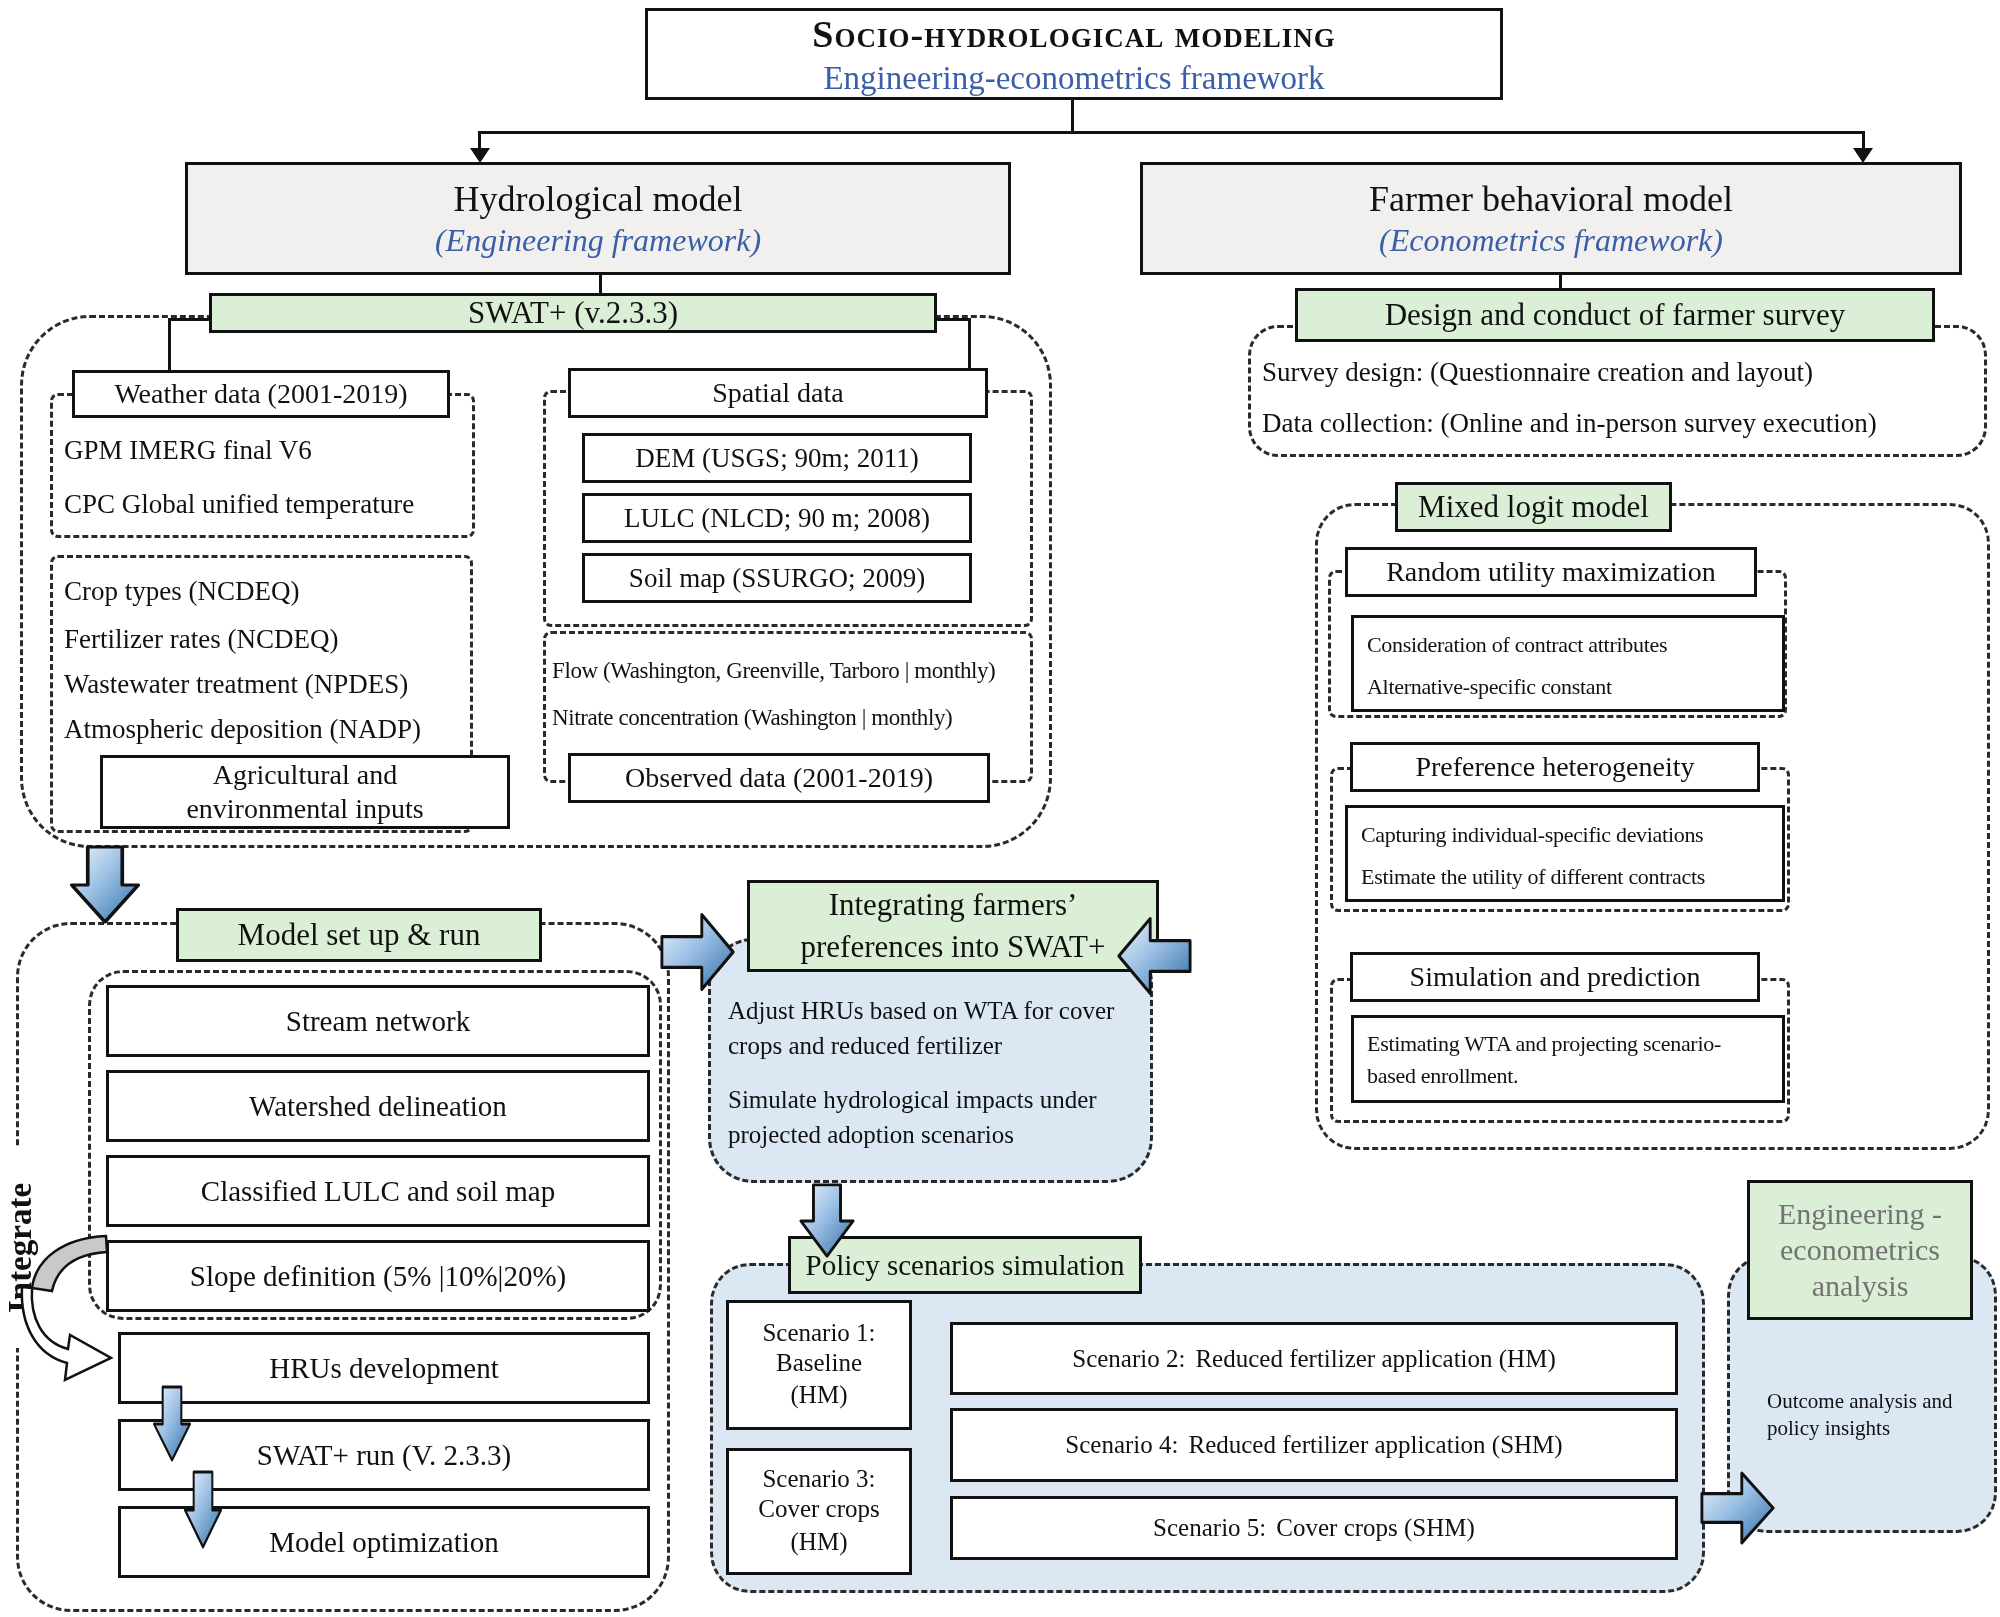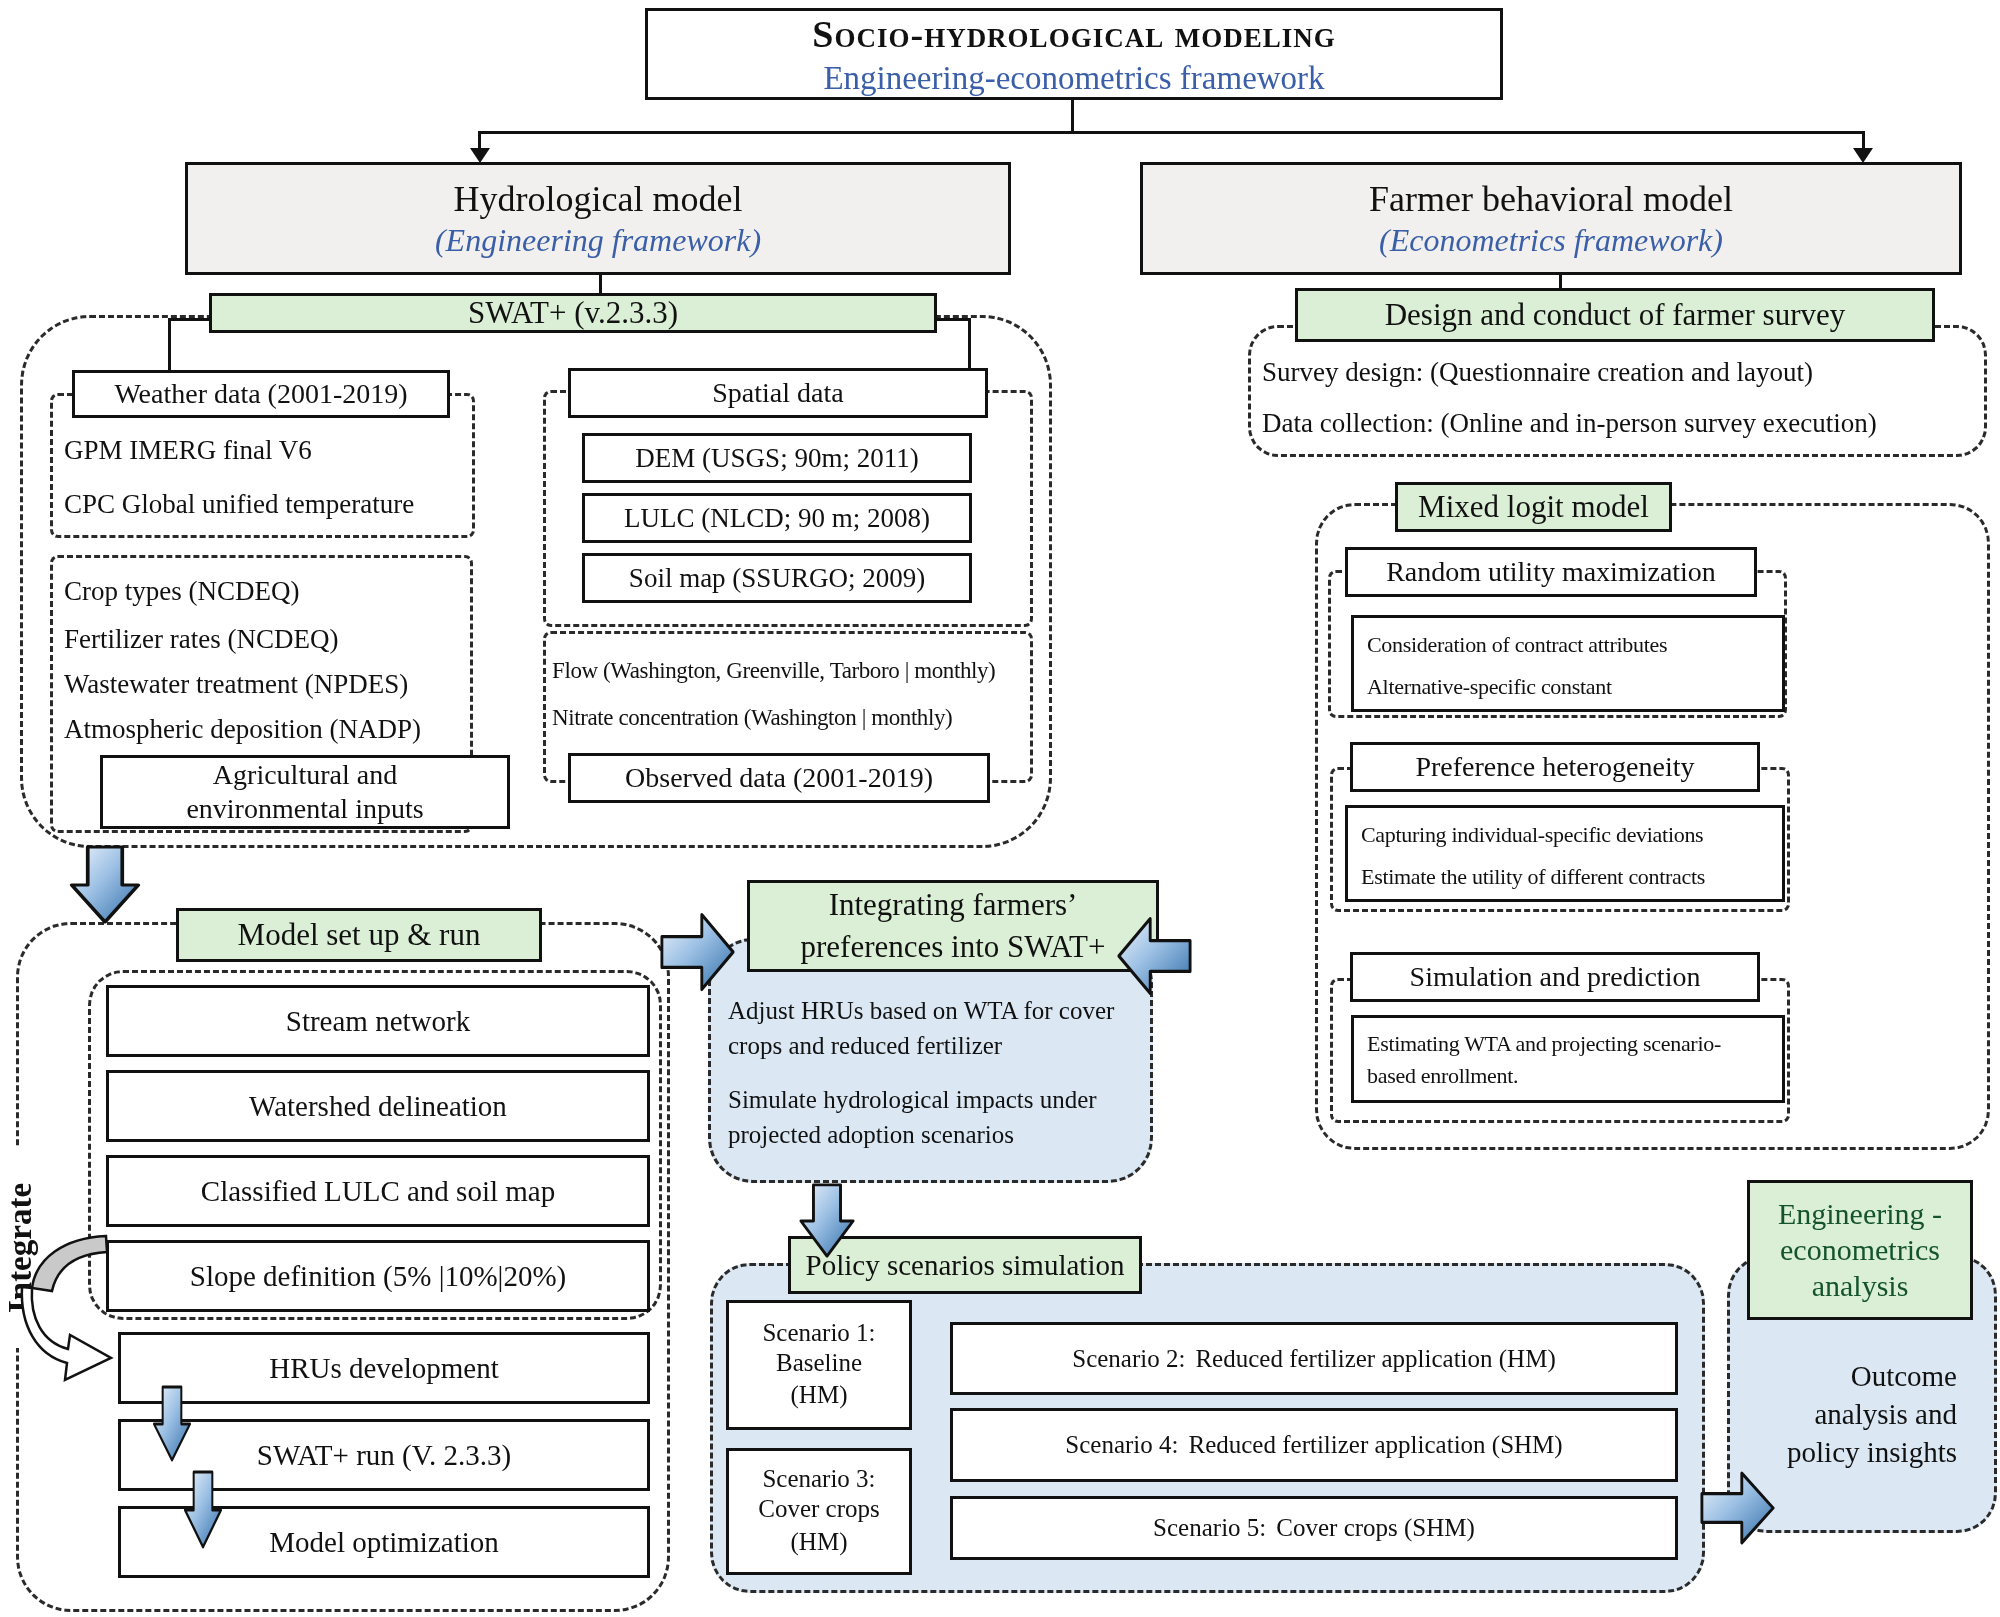--- a/index.html
+++ b/index.html
@@ -19,21 +19,21 @@
   .t-h2{font-size:36px;}
   .t-h2sub{font-size:32px;font-style:italic;color:#3a5fa8;margin-top:2px;}
   .t-green{font-size:31px;}
   .t-greensm{font-size:28px;}
   .t-bold{font-weight:normal;}
   .t-item{font-size:27px;}
   .t-detail{font-size:22px;letter-spacing:-0.3px;white-space:nowrap;}
   .t-flow{font-size:23px;letter-spacing:-0.4px;white-space:nowrap;}
   .t-step{font-size:29px;}
   .t-scen{font-size:25px;}
-  .t-blue{color:#14532d;}
+  .t-blue{color:#737373;}
   .arrowhead{position:absolute;width:0;height:0;border-left:10px solid transparent;
              border-right:10px solid transparent;border-top:15px solid #111;}
   .itemline{position:absolute;text-align:left;}
   svg{display:block;}
 </style>
 </head>
 <body>
 
 <div id="canvas">
 
@@ -179,21 +179,21 @@
   </div>
   <div class="abs solid rowctr" style="left:950px;top:1496px;width:728px;height:64px;gap:10px;">
     <span class="t-scen t-bold">Scenario 5:</span>
     <span class="t-scen">Cover crops (SHM)</span>
   </div>
 
   <div class="abs green rowctr" style="left:1747px;top:1180px;width:226px;height:140px;">
     <div class="t-blue" style="font-size:30px;width:210px;line-height:1.2;text-align:center;">Engineering - econometrics analysis</div>
   </div>
   <div class="abs rowctr" style="left:1767px;top:1335px;width:190px;height:160px;">
-    <div style="font-size:29px;line-height:1.3;text-align:right;">Outcome analysis and policy insights</div>
+    <div style="font-size:21px;line-height:1.3;text-align:left;">Outcome analysis and policy insights</div>
   </div>
 
   <svg class="abs" style="left:68px;top:845px;" width="74" height="80" viewBox="0 0 60 80" preserveAspectRatio="none">
     <polygon points="16,2 44,2 44,40 57,40 30,77 3,40 16,40" fill="url(#bluegrad)" stroke="#111" stroke-width="3" stroke-linejoin="round"></polygon>
   </svg>
   <svg class="abs" style="left:152px;top:1385px;" width="40" height="78" viewBox="0 0 60 80" preserveAspectRatio="none">
     <polygon points="16,2 44,2 44,40 57,40 30,77 3,40 16,40" fill="url(#bluegrad)" stroke="#111" stroke-width="3" stroke-linejoin="round"></polygon>
   </svg>
   <svg class="abs" style="left:183px;top:1470px;" width="40" height="80" viewBox="0 0 60 80" preserveAspectRatio="none">
     <polygon points="16,2 44,2 44,40 57,40 30,77 3,40 16,40" fill="url(#bluegrad)" stroke="#111" stroke-width="3" stroke-linejoin="round"></polygon>

